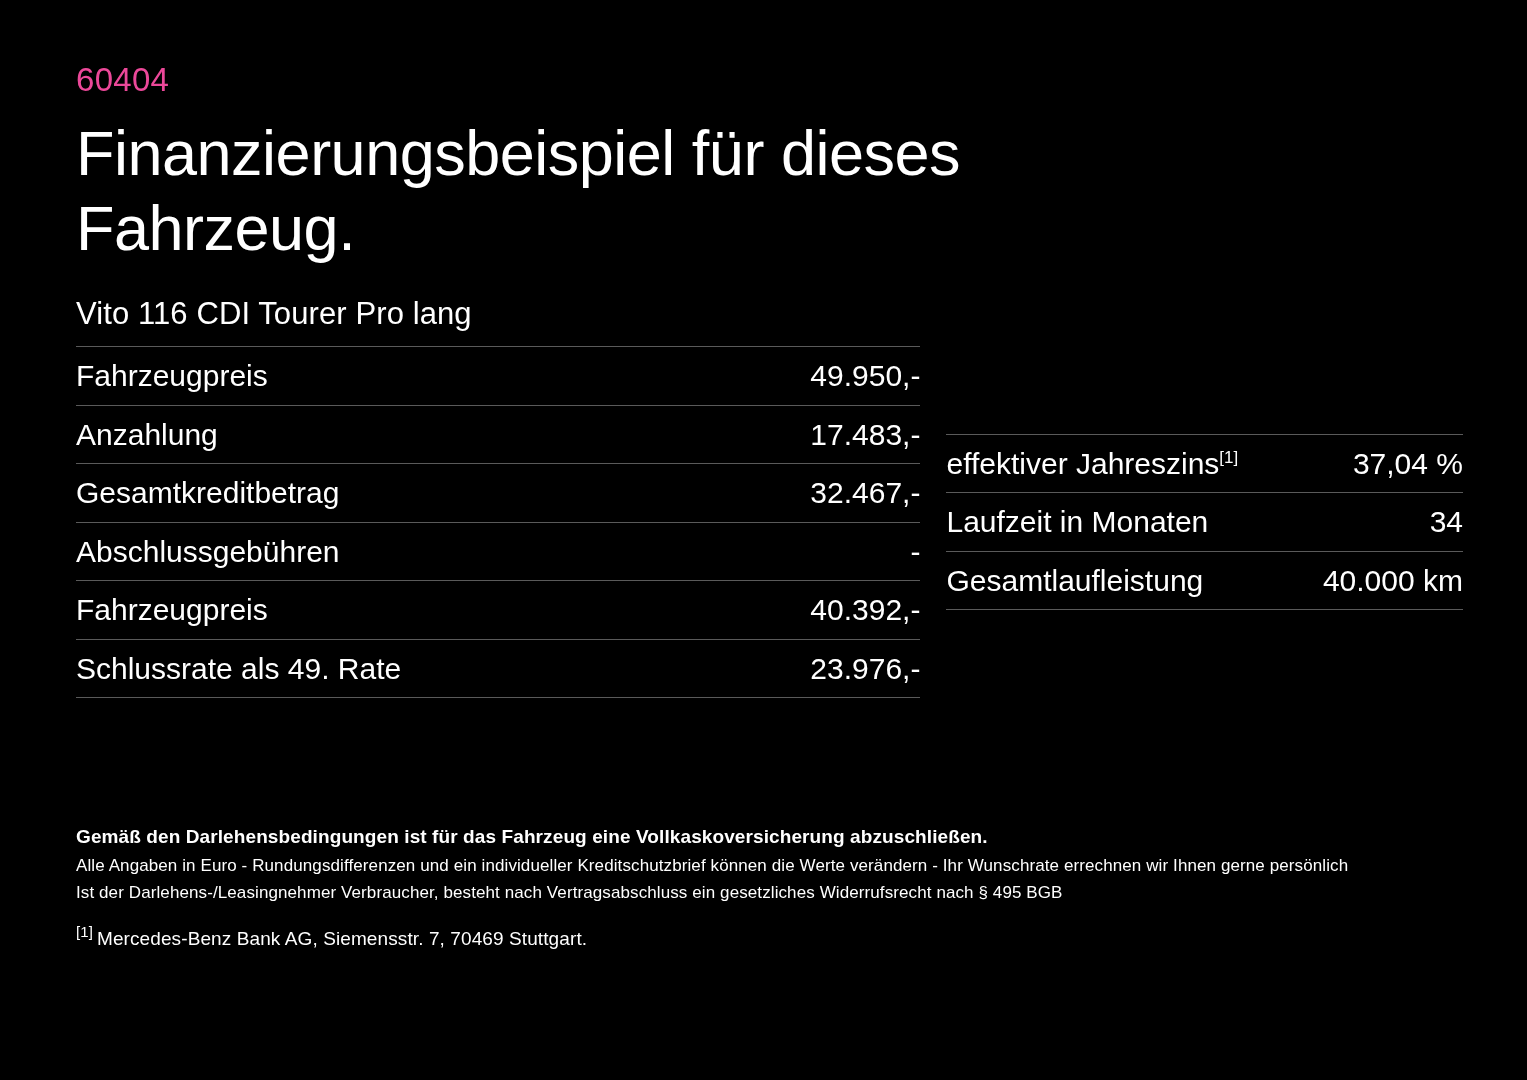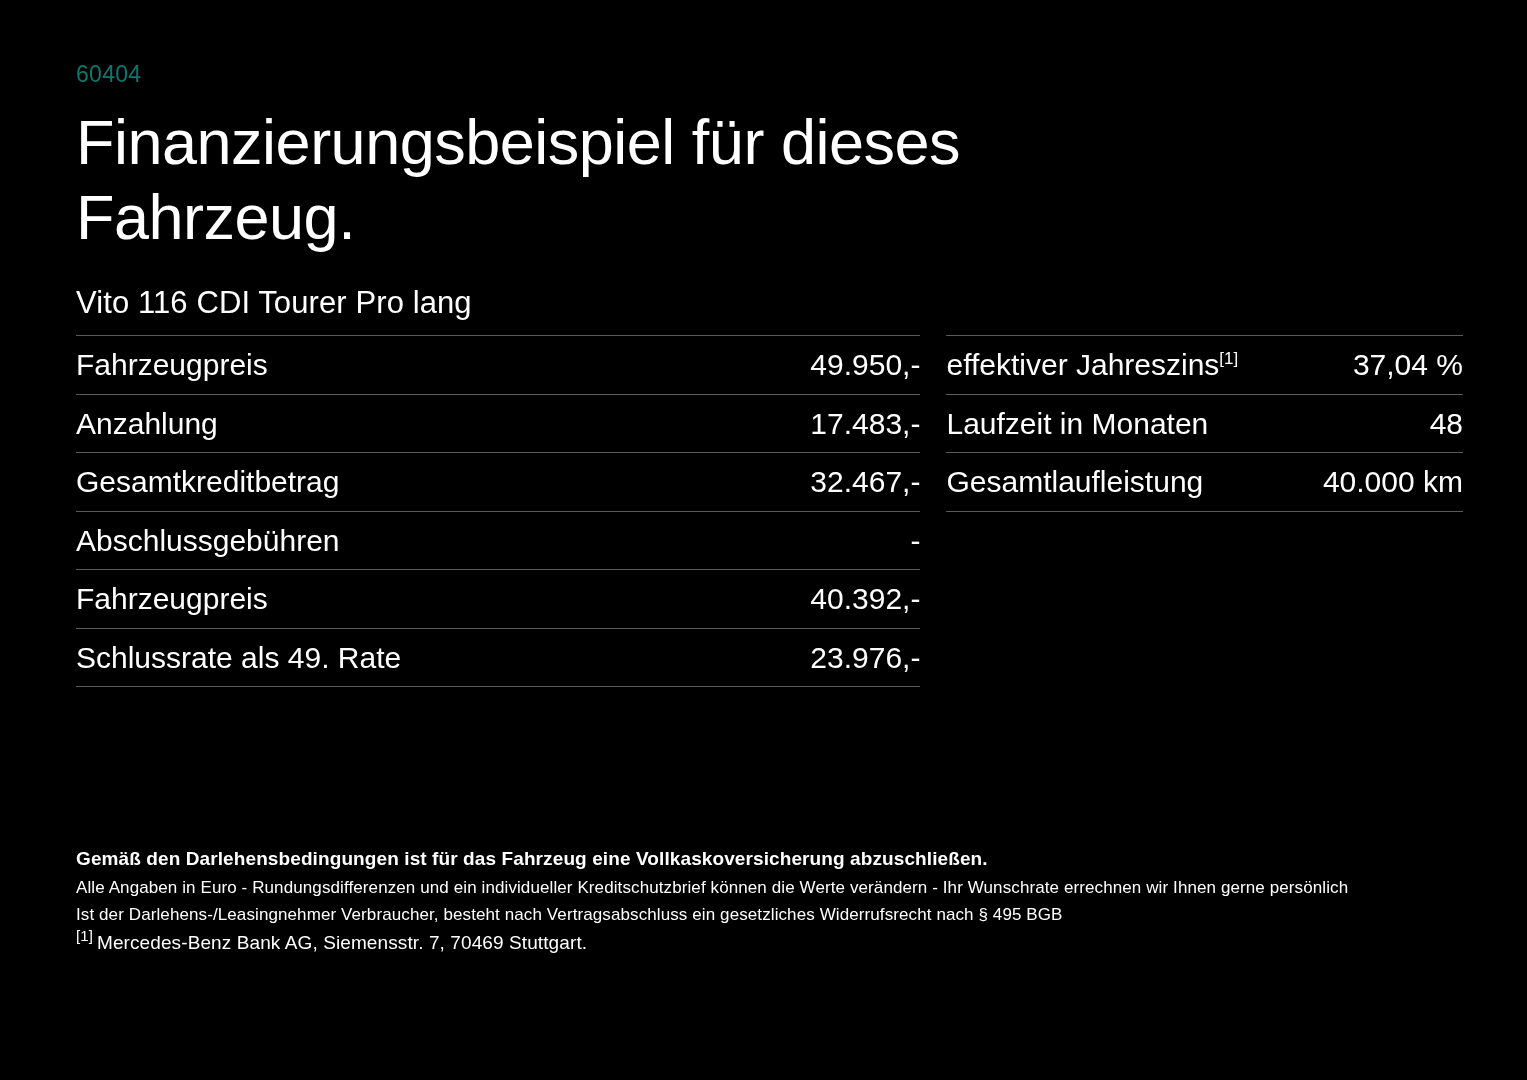--- a/index.html
+++ b/index.html
@@ -15,43 +15,43 @@
     color: #ffffff;
   }
   .page {
     position: relative;
     width: 1527px;
     height: 1080px;
     box-sizing: border-box;
     padding: 62px 64px 0 76px;
   }
   .ref-number {
-    font-size: 23px;
+    font-size: 33px;
     letter-spacing: 0.3px;
     line-height: 1.1;
-    color: #0f766e;
+    color: #ec4899;
   }
   .headline {
     margin-top: 18px;
     font-size: 63px;
     line-height: 1.18;
     font-weight: 400;
     letter-spacing: -0.5px;
     max-width: 1000px;
   }
   .model-name {
     margin-top: 30px;
     font-size: 31px;
     line-height: 1.2;
     letter-spacing: 0.1px;
   }
   .tables {
     display: flex;
     margin-top: 14px;
-    align-items: flex-start;
+    align-items: center;
   }
   .table-left {
     width: 855px;
   }
   .table-right {
     width: 523px;
     margin-left: 26px;
   }
   table.fin {
     width: 100%;
@@ -79,35 +79,36 @@
     font-weight: bold;
   }
   .sup {
     font-size: 17px;
     vertical-align: super;
     line-height: 0;
   }
   .notes {
     position: absolute;
     left: 76px;
-    top: 845px;
+    top: 823px;
     width: 1380px;
   }
   .note-bold {
     font-size: 19px;
     font-weight: bold;
     line-height: 1.5;
     letter-spacing: 0.1px;
   }
   .note-line {
     font-size: 17px;
     line-height: 1.62;
     letter-spacing: 0.1px;
   }
   .note-footnote {
+    margin-top: 18px;
     font-size: 19px;
     line-height: 1.5;
     letter-spacing: 0.1px;
   }
   .fn-mark {
     font-size: 15px;
     vertical-align: super;
     line-height: 0;
     margin-right: 4px;
   }
@@ -158,21 +159,21 @@
 
     <div class="table-right">
       <table class="fin">
         <tbody>
           <tr>
             <td class="label"><span>effektiver Jahreszins</span><span class="sup">[1]</span></td>
             <td class="value">37,04 %</td>
           </tr>
           <tr>
             <td class="label">Laufzeit in Monaten</td>
-            <td class="value">48</td>
+            <td class="value">34</td>
           </tr>
           <tr>
             <td class="label">Gesamtlaufleistung</td>
             <td class="value">40.000 km</td>
           </tr>
         </tbody>
       </table>
     </div>
 
   </div>

